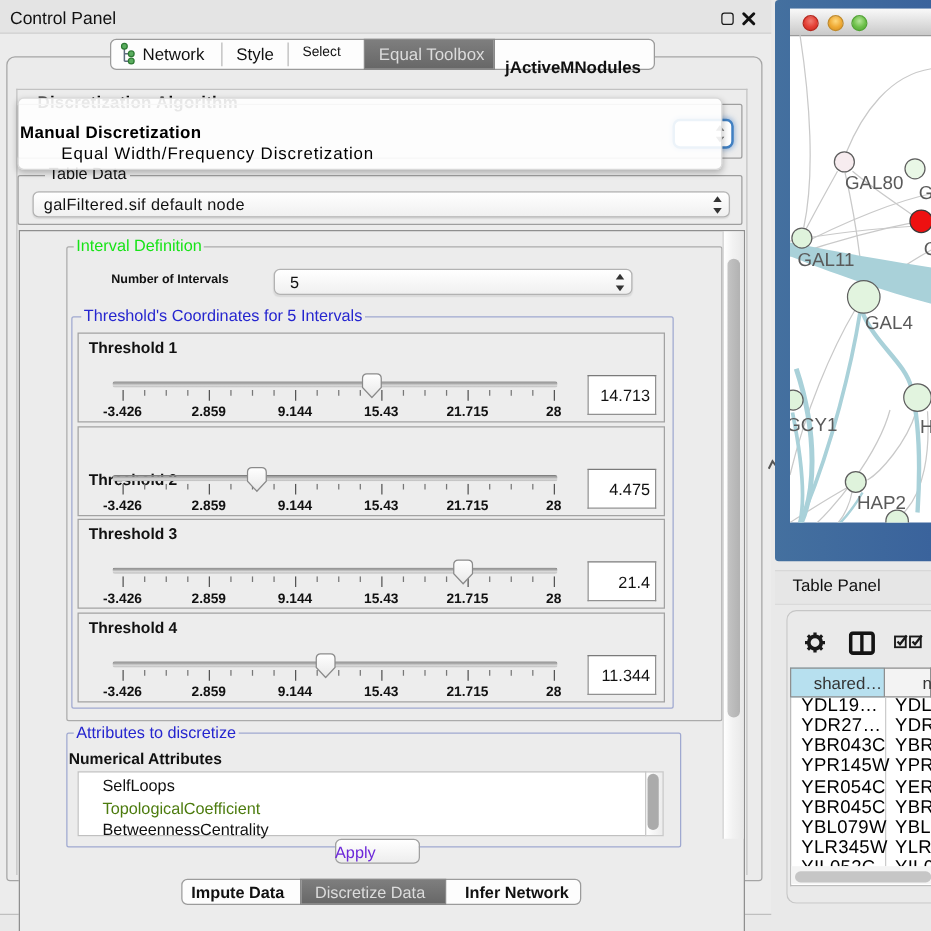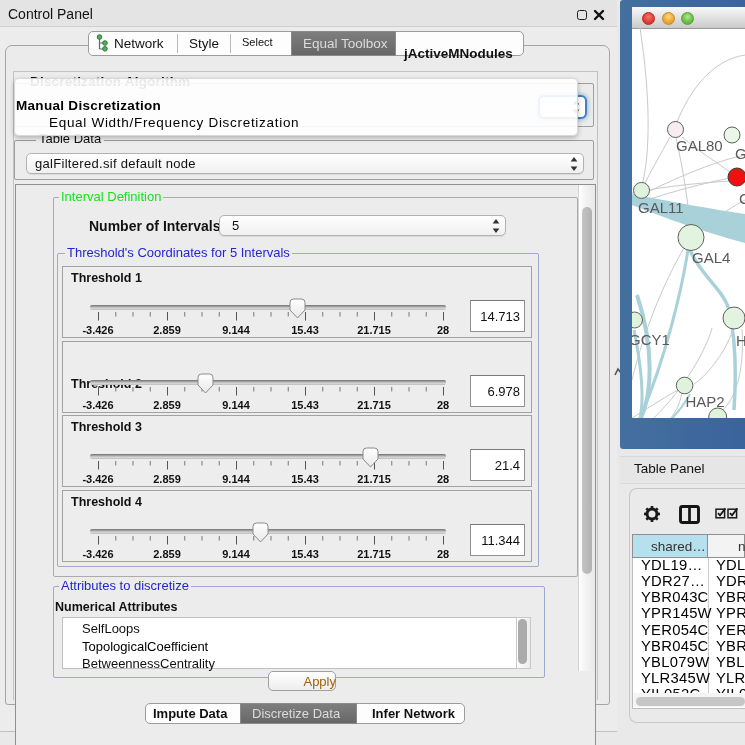--- a/index.html
+++ b/index.html
@@ -51,21 +51,21 @@
   <svg class="abs" style="left:569px;top:156px;" width="10" height="16" viewBox="0 0 10 16">
     <path d="M5 1 L8.4 5.6 L1.6 5.6 Z" fill="#333"></path>
     <path d="M5 15 L8.4 10.4 L1.6 10.4 Z" fill="#333"></path>
   </svg>
 
   <div class="abs" style="left:15px;top:184px;width:581px;height:590px;background:#ececec;border:1px solid #8f8f8f;box-sizing:border-box;overflow:hidden;">
 
     <div class="abs" style="left:37px;top:12px;width:523px;height:378px;border:1px solid #ababab;border-radius:2px;"></div>
     <div class="abs" style="left:43px;top:4px;font-size:13px;color:#17e317;background:#ececec;padding:0 2px;">Interval Definition</div>
 
-    <div class="abs" style="left:73px;top:33px;font-size:14px;font-weight:bold;color:#111;">Number of Intervals</div>
+    <div class="abs" style="left:73px;top:33px;font-size:10px;font-weight:bold;color:#111;">Number of Intervals</div>
     <div class="abs" style="left:203px;top:30px;width:287px;height:21px;background:linear-gradient(#ffffff,#f0f0f0);border:1px solid #b2b2b2;border-radius:5px;box-sizing:border-box;box-shadow:0 1px 1px rgba(0,0,0,0.08);"></div>
     <div class="abs" style="left:216px;top:33px;font-size:13px;color:#111;">5</div>
     <svg class="abs" style="left:475px;top:33px;" width="10" height="16" viewBox="0 0 10 16">
       <path d="M5 1 L8.4 5.6 L1.6 5.6 Z" fill="#333"></path>
       <path d="M5 15 L8.4 10.4 L1.6 10.4 Z" fill="#333"></path>
     </svg>
 
     <div class="abs" style="left:41px;top:68px;width:480px;height:312px;border:1px solid #9fa8d0;border-radius:2px;"></div>
     <div class="abs" style="left:49px;top:60px;font-size:13px;color:#2525cf;background:#ececec;padding:0 2px;">Threshold's Coordinates for 5 Intervals</div>
 
@@ -151,21 +151,21 @@
             </defs>
       </svg>
       <div class="abs" style="left:5px;top:57px;width:60px;text-align:center;font-size:11px;font-weight:bold;color:#111;">-3.426</div>
     <div class="abs" style="left:74px;top:57px;width:60px;text-align:center;font-size:11px;font-weight:bold;color:#111;">2.859</div>
     <div class="abs" style="left:143px;top:57px;width:60px;text-align:center;font-size:11px;font-weight:bold;color:#111;">9.144</div>
     <div class="abs" style="left:212px;top:57px;width:60px;text-align:center;font-size:11px;font-weight:bold;color:#111;">15.43</div>
     <div class="abs" style="left:281px;top:57px;width:60px;text-align:center;font-size:11px;font-weight:bold;color:#111;">21.715</div>
     <div class="abs" style="left:350px;top:57px;width:60px;text-align:center;font-size:11px;font-weight:bold;color:#111;">28</div>
 
       <div class="abs" style="left:407px;top:33px;width:55px;height:32px;background:#ffffff;border:1px solid #919191;border-top:1.5px solid #7a7a7a;box-sizing:border-box;"></div>
-      <div class="abs" style="left:407px;top:42px;width:50px;text-align:right;font-size:13px;color:#111;">6.978</div>
+      <div class="abs" style="left:407px;top:42px;width:50px;text-align:right;font-size:13px;color:#111;">4.475</div>
     </div>
 
     <div class="abs" style="left:46px;top:230px;width:470px;height:72px;background:#ededed;border:1px solid #a2a2a2;box-sizing:border-box;">
       <div class="abs" style="left:8px;top:4px;font-size:12.5px;font-weight:bold;color:#111;">Threshold 3</div>
       <div class="abs" style="left:27px;top:38px;width:356px;height:4px;background:linear-gradient(#8f8f8f,#d9d9d9 55%,#bcbcbc);border-radius:2px;border-top:0.5px solid #808080;"></div>
       <svg class="abs" style="left:29px;top:45px;" width="362" height="10" viewBox="0 0 362 10">
             <path d="M6.50 0 L6.50 8.5" stroke="#555" stroke-width="1"></path>
             <path d="M23.75 0 L23.75 4.5" stroke="#777" stroke-width="1"></path>
             <path d="M41.00 0 L41.00 4.5" stroke="#777" stroke-width="1"></path>
             <path d="M58.25 0 L58.25 4.5" stroke="#777" stroke-width="1"></path>
@@ -251,21 +251,21 @@
 
       <div class="abs" style="left:407px;top:33px;width:55px;height:32px;background:#ffffff;border:1px solid #919191;border-top:1.5px solid #7a7a7a;box-sizing:border-box;"></div>
       <div class="abs" style="left:407px;top:42px;width:50px;text-align:right;font-size:13px;color:#111;">11.344</div>
     </div>
 
     <div class="abs" style="left:37px;top:401px;width:490px;height:90px;border:1px solid #9fa8d0;border-radius:2px;"></div>
     <div class="abs" style="left:43px;top:393px;font-size:13px;color:#2525cf;background:#ececec;padding:0 2px;">Attributes to discretize</div>
     <div class="abs" style="left:39px;top:415px;font-size:12.5px;font-weight:bold;color:#111;">Numerical Attributes</div>
     <div class="abs" style="left:46px;top:432px;width:453px;height:50px;background:#ffffff;border:1px solid #c0c0c0;"></div>
     <div class="abs" style="left:66px;top:436px;font-size:13px;color:#111;">SelfLoops</div>
-    <div class="abs" style="left:66px;top:453.5px;font-size:13px;color:#000000;">TopologicalCoefficient</div>
+    <div class="abs" style="left:66px;top:453.5px;font-size:13px;color:#4d7c0f;">TopologicalCoefficient</div>
     <div class="abs" style="left:66px;top:471px;font-size:13px;color:#111;">BetweennessCentrality</div>
 
     <div class="abs" style="left:500px;top:432px;width:13px;height:50px;background:linear-gradient(90deg,#ffffff,#ececec);border:1px solid #c9c9c9;"></div>
     <div class="abs" style="left:502px;top:434px;width:9px;height:45px;background:#ababab;border-radius:5px;"></div>
 
     <div class="abs" style="left:562px;top:0;width:18px;height:486px;background:linear-gradient(90deg,#ffffff 0%,#f2f2f2 40%,#e6e6e6 100%);border-left:1px solid #d2d2d2;"></div>
     <div class="abs" style="left:566px;top:22px;width:10px;height:367px;background:linear-gradient(90deg,#c4c4c4,#b2b2b2);border-radius:6px;"></div>
   </div>
 
   <div class="abs" style="left:30px;top:73.5px;font-size:13.5px;letter-spacing:0.2px;font-weight:bold;color:#0a0a0a;">Discretization Algorithm</div>
@@ -274,21 +274,21 @@
   <svg class="abs" style="left:571px;top:99px;" width="10" height="16" viewBox="0 0 10 16">
     <path d="M5 1 L8.4 5.6 L1.6 5.6 Z" fill="#555"></path>
     <path d="M5 15 L8.4 10.4 L1.6 10.4 Z" fill="#555"></path>
   </svg>
 
   <div class="abs" style="left:14px;top:77.5px;width:564px;height:58.5px;background:rgba(255,255,255,0.9);border:1px solid rgba(190,190,190,0.6);border-radius:5px;box-shadow:0 2px 5px rgba(0,0,0,0.25);box-sizing:border-box;"></div>
   <div class="abs" style="left:16px;top:97.5px;font-size:13.5px;letter-spacing:0.3px;font-weight:bold;color:#000;">Manual Discretization</div>
   <div class="abs" style="left:16px;top:115px;font-size:13.5px;letter-spacing:0.7px;color:#000;margin-left:33px;">Equal Width/Frequency Discretization</div>
 
   <div class="abs" style="left:268px;top:671px;width:68px;height:20px;background:linear-gradient(#ffffff,#ededed);border:1px solid #a0a0a0;border-radius:5px;box-sizing:border-box;"></div>
-  <div class="abs" style="left:268px;top:674px;width:68px;text-align:right;font-size:13px;color:#a16207;">Apply</div>
+  <div class="abs" style="left:268px;top:674px;width:68px;text-align:left;font-size:13px;color:#6d28d9;">Apply</div>
 
   <div class="abs" style="left:145px;top:703px;width:320px;height:21px;background:#fdfdfd;border:1px solid #9b9b9b;border-radius:5px;box-sizing:border-box;"></div>
   <div class="abs" style="left:240px;top:703px;width:117px;height:21px;background:linear-gradient(#7e7e7e,#676767);border:1px solid #8a8a8a;box-sizing:border-box;"></div>
   <div class="abs" style="left:153px;top:706px;font-size:13px;font-weight:bold;color:#111;">Impute Data</div>
   <div class="abs" style="left:252px;top:706px;font-size:13px;color:#dcdcdc;">Discretize Data</div>
   <div class="abs" style="left:372px;top:706px;font-size:13px;font-weight:bold;color:#111;">Infer Network</div>
 </div>
 
 <svg class="abs" style="left:613px;top:367px;" width="9" height="10" viewBox="0 0 9 10">
   <path d="M2 8 L5 2 L8 6" stroke="#555" stroke-width="1.6" fill="none"></path>

